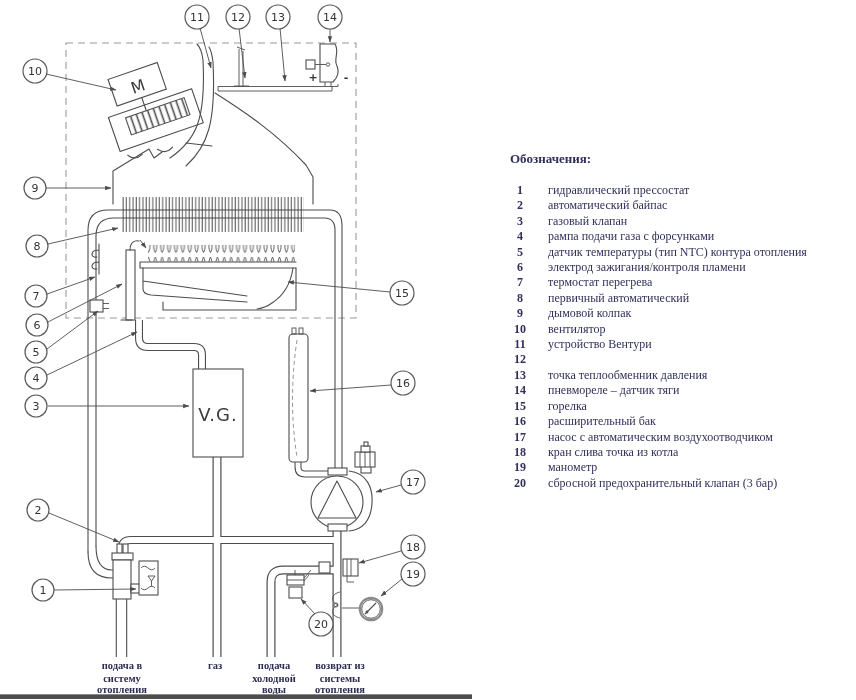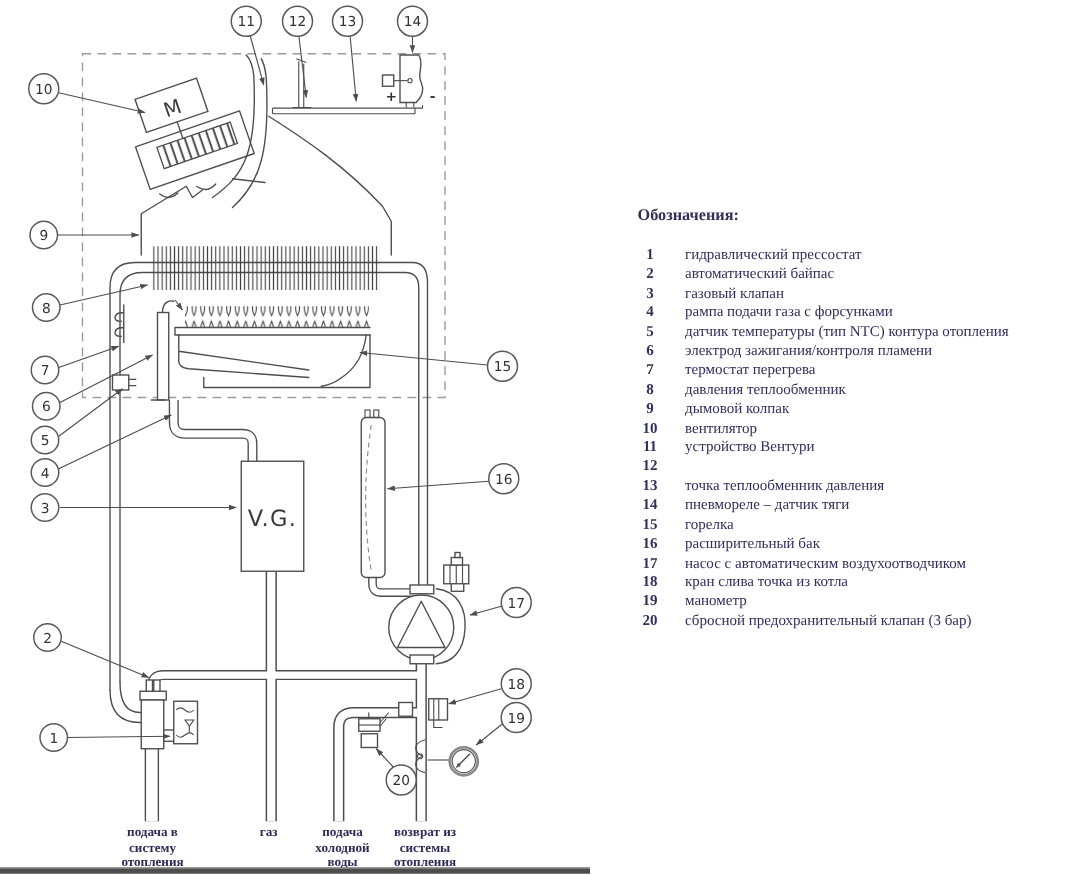--- a/index.html
+++ b/index.html
@@ -14,21 +14,21 @@
   svg .dash{fill:none;stroke:#9a9aa0;stroke-width:1.1;stroke-dasharray:7 5;}
   svg .leader{stroke:#4d4d4d;stroke-width:0.9;fill:none;}
   svg .callout circle{fill:#fff;stroke:#5a5a5a;stroke-width:1.2;}
   svg .callout text{font-family:"DejaVu Sans",sans-serif;font-size:11px;fill:#333;text-anchor:middle;}
   svg .biglabel{font-family:"DejaVu Sans",sans-serif;fill:#3a3a3a;}
   svg .pm{font-family:"DejaVu Sans",sans-serif;font-size:11px;font-weight:bold;fill:#333;text-anchor:middle;}
   svg .pipelabel{font-family:"Liberation Serif",serif;font-size:10.5px;font-weight:bold;
                  fill:#2c2c55;text-anchor:middle;}
   .legend{position:absolute;left:508px;top:147px;color:#30305a;
           font-family:"Liberation Serif",serif;}
-  .legend h3{font-size:13px;line-height:16px;margin:17px 0 16px 2px;font-weight:700;}
+  .legend h3{font-size:13px;line-height:16px;margin:4px 0 16px 2px;font-weight:700;}
   .lrow{display:flex;line-height:15.4px;font-size:12px;}
   .lrow .num{width:24px;text-align:center;font-weight:700;flex:none;}
   .lrow .txt{margin-left:16px;white-space:nowrap;}
   .bottom-bar{position:absolute;left:0;top:694px;width:472px;height:4px;background:#4d4d4d;
               border-top:1px solid #8a8a8a;}
 </style>
 </head>
 <body>
 
 <div class="stage">
@@ -352,21 +352,21 @@
   <div class="lrow">
         <span class="num">6</span>
         <span class="txt">электрод зажигания/контроля пламени</span>
       </div>
   <div class="lrow">
         <span class="num">7</span>
         <span class="txt">термостат перегрева</span>
       </div>
   <div class="lrow">
         <span class="num">8</span>
-        <span class="txt">давления теплообменник</span>
+        <span class="txt">первичный автоматический</span>
       </div>
   <div class="lrow">
         <span class="num">9</span>
         <span class="txt">дымовой колпак</span>
       </div>
   <div class="lrow">
         <span class="num">10</span>
         <span class="txt">вентилятор</span>
       </div>
   <div class="lrow">

